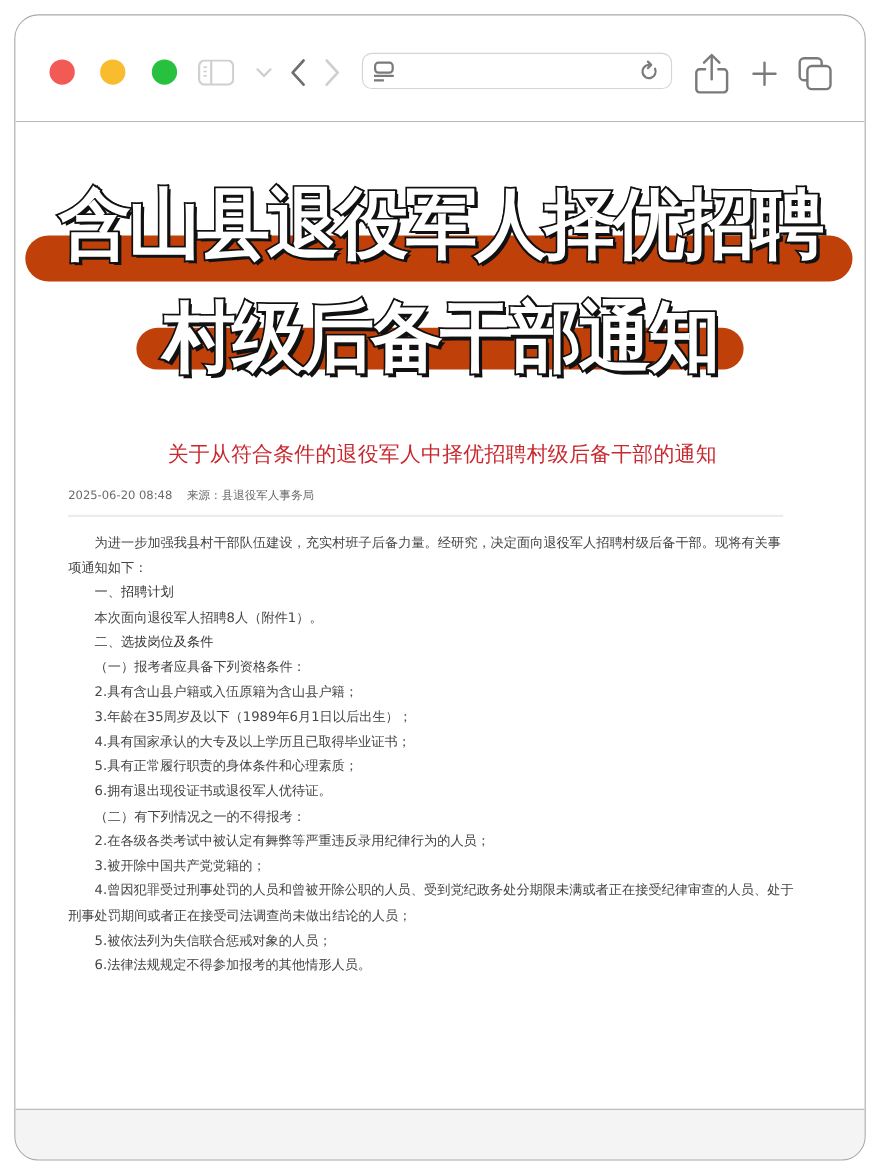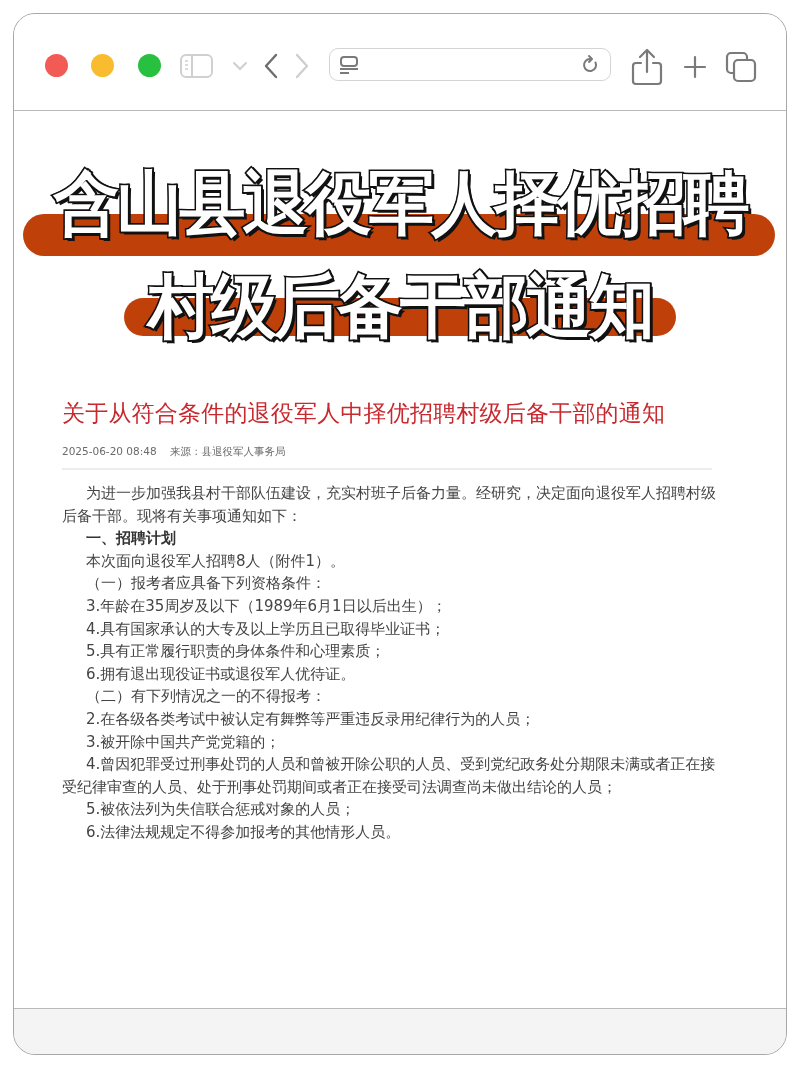--- a/index.html
+++ b/index.html
@@ -56,30 +56,30 @@
     -webkit-text-stroke: 3px #111111; paint-order: stroke fill;
     text-shadow: 3px 3px 0 #111111, -1px -1px 0 #111111, 2px -1px 0 #111111, -1px 2px 0 #111111;
     transform: scaleY(1.05);
   }
   .line1 { top: 60px; }
   .line2 { top: 163px; }
 
   
   .article { position: absolute; left: 48px; top: 288px; width: 680px; }
   .art-title {
-    color: #c8292f; font-size: 23px; line-height: 28px; letter-spacing: 0.2px;
+    text-align: center; color: #c8292f; font-size: 19px; line-height: 28px; letter-spacing: 0.2px;
     font-family: "DejaVu Sans", sans-serif;
   }
   .art-meta { margin-top: 17px; font-size: 10.5px; color: #6a6a6a; line-height: 14px; }
   .art-meta span + span { margin-left: 10px; font-family: Liberation Serif, serif; }
   .art-divider { margin-top: 9px; height: 2px; background: #ececec; width: 650px; }
-  .art-body { margin-top: 12px; font-size: 15px; color: #444444; line-height: 22.6px; }
+  .art-body { margin-top: 12px; font-size: 12px; color: #444444; line-height: 22.6px; }
   .art-body p { white-space: normal; }
   .ind1 { padding-left: 24px; }
-  .bold { font-weight: bold; color: #333333; }
+  .bold { font-weight: normal; color: #333333; }
   .par-first { text-indent: 24px; width: 655px; }
   .par-wrap { text-indent: 24px; width: 660px; }
 </style>
 </head>
 <body>
 
 <div class="window">
   <div class="toolbar">
     <div class="traffic t-red"></div>
     <div class="traffic t-yellow"></div>
@@ -162,21 +162,23 @@
       <div class="art-meta">
         <span>2025-06-20 08:48</span>
         <span>来源：县退役军人事务局</span>
       </div>
       <div class="art-divider"></div>
 
       <div class="art-body">
         <p class="par-first">为进一步加强我县村干部队伍建设，充实村班子后备力量。经研究，决定面向退役军人招聘村级后备干部。现将有关事项通知如下：</p>
         <p class="ind1 bold">一、招聘计划</p>
         <p class="ind1">本次面向退役军人招聘8人（附件1）。</p>
+        <p class="ind1 bold">二、选拔岗位及条件</p>
         <p class="ind1">（一）报考者应具备下列资格条件：</p>
+        <p class="ind1">2.具有含山县户籍或入伍原籍为含山县户籍；</p>
         <p class="ind1">3.年龄在35周岁及以下（1989年6月1日以后出生）；</p>
         <p class="ind1">4.具有国家承认的大专及以上学历且已取得毕业证书；</p>
         <p class="ind1">5.具有正常履行职责的身体条件和心理素质；</p>
         <p class="ind1">6.拥有退出现役证书或退役军人优待证。</p>
         <p class="ind1">（二）有下列情况之一的不得报考：</p>
         <p class="ind1">2.在各级各类考试中被认定有舞弊等严重违反录用纪律行为的人员；</p>
         <p class="ind1">3.被开除中国共产党党籍的；</p>
         <p class="par-wrap">4.曾因犯罪受过刑事处罚的人员和曾被开除公职的人员、受到党纪政务处分期限未满或者正在接受纪律审查的人员、处于刑事处罚期间或者正在接受司法调查尚未做出结论的人员；</p>
         <p class="ind1">5.被依法列为失信联合惩戒对象的人员；</p>
         <p class="ind1">6.法律法规规定不得参加报考的其他情形人员。</p>

